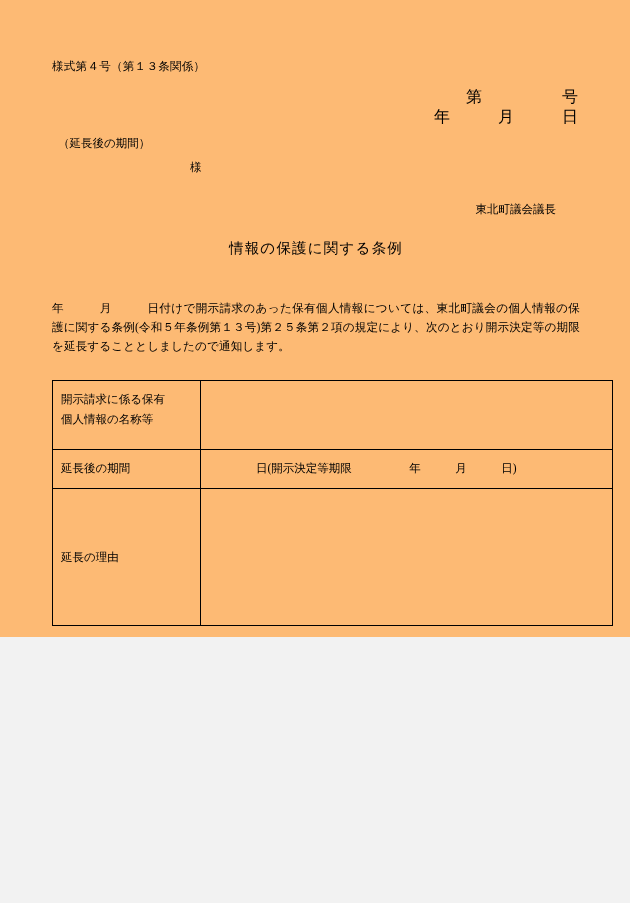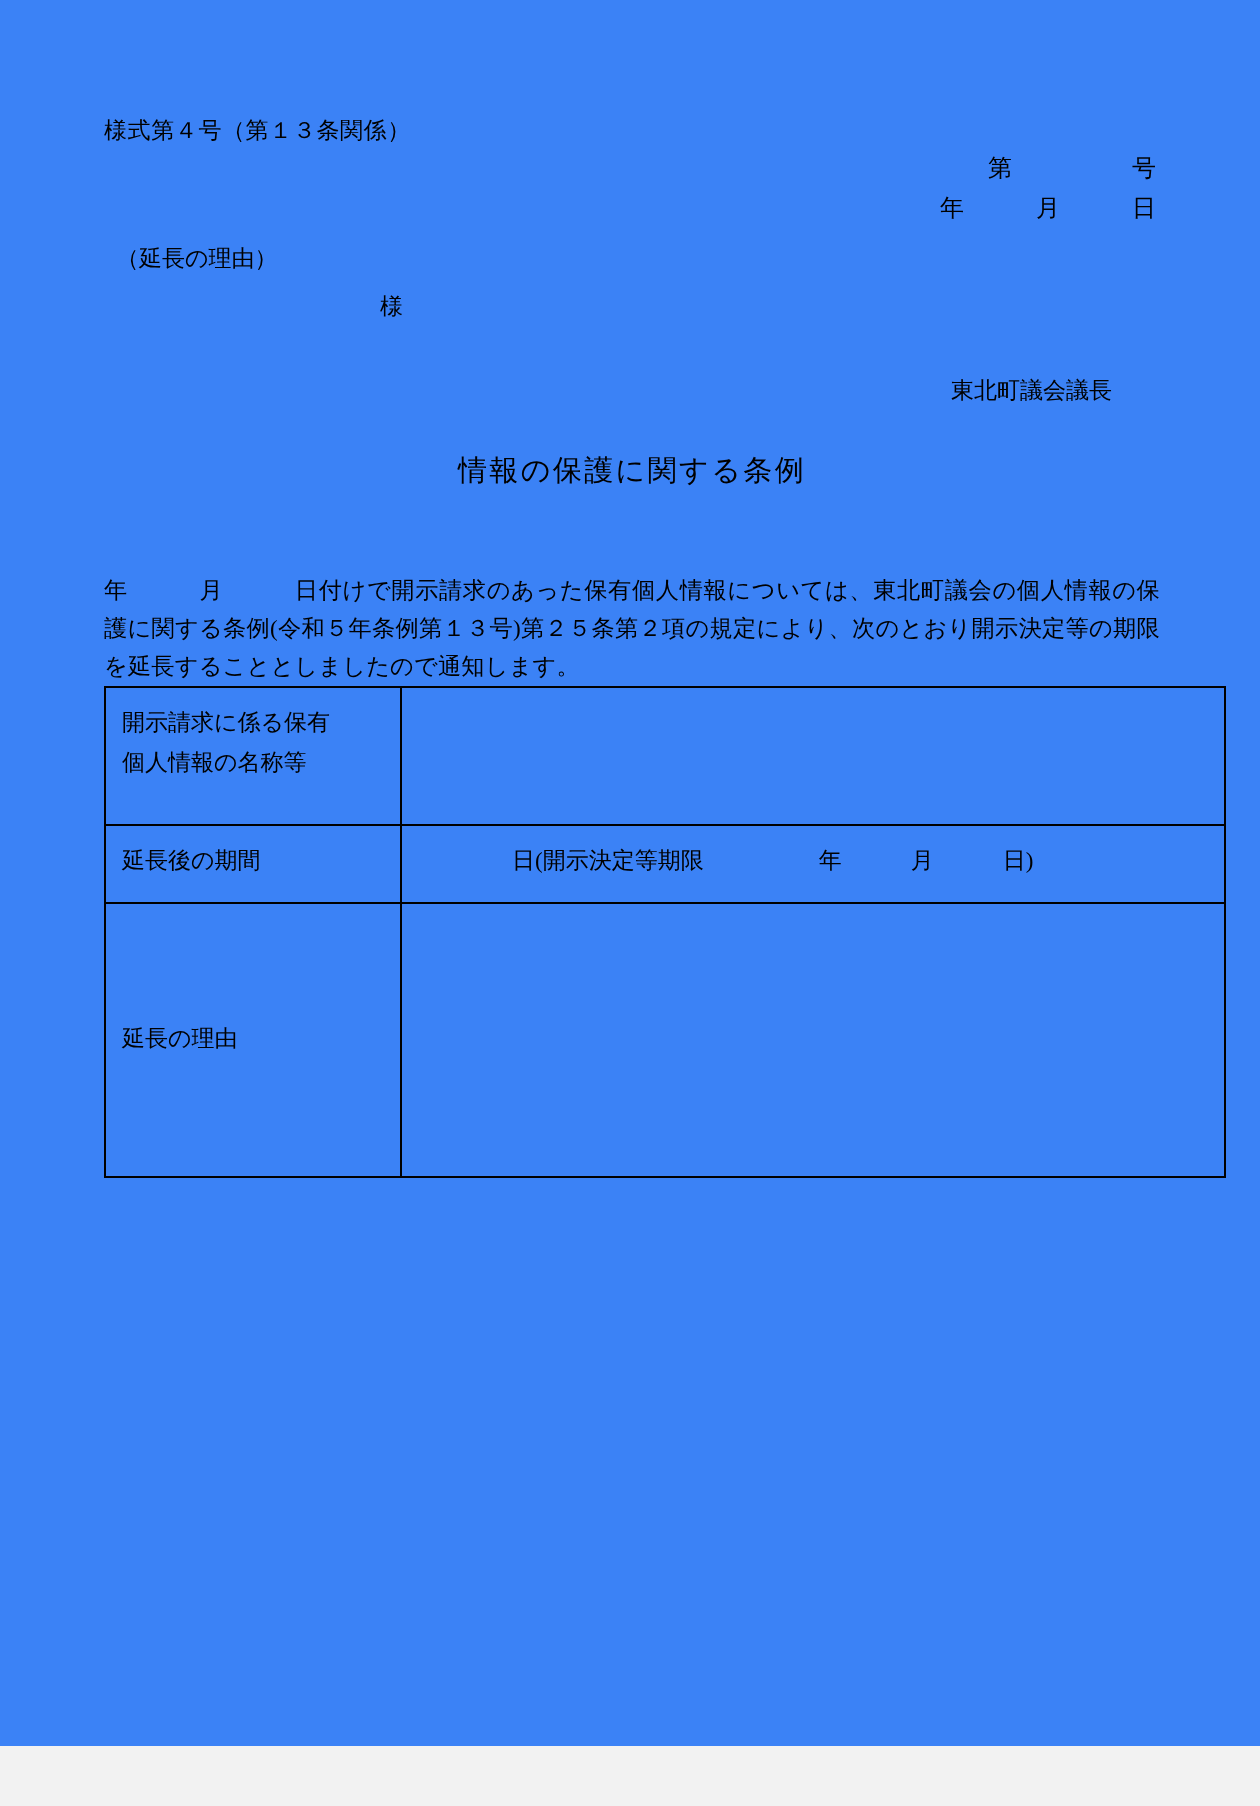--- a/index.html
+++ b/index.html
@@ -9,40 +9,41 @@
   }
   body {
     width: 630px;
     height: 903px;
     font-family: "Liberation Serif", "DejaVu Serif", serif;
     color: #000;
   }
   .page {
     position: relative;
     width: 630px;
-    height: 873px;
-    background: #3b82f6;
+    height: 637px;
+    background: #fdba74;
     box-sizing: border-box;
     overflow: hidden;
   }
   .content {
     position: absolute;
     left: 52px;
     top: 58px;
     width: 528px;
   }
 
   
   .form-no {
     font-size: 11.5px;
     letter-spacing: 0.3px;
     line-height: 16px;
   }
   .doc-number-block {
-    font-size: 12px;
+    margin-top: 13px;
+    font-size: 16px;
     line-height: 20px;
     text-align: right;
     padding-right: 2px;
   }
   .doc-number-row {
     display: block;
     white-space: pre;
   }
   .requester-label {
     margin-top: 8px;
@@ -82,20 +83,21 @@
     letter-spacing: 0.1px;
   }
   .body-para .indent {
     display: inline-block;
     width: 60px;
   }
   .nowrap { white-space: pre; }
 
   
   table.info-table {
+    margin-top: 24px;
     border-collapse: collapse;
     width: 528px;
     table-layout: fixed;
     border-radius: 13px;
   }
   table.info-table td {
     border: 1px solid #000;
     font-size: 11.5px;
     vertical-align: top;
     padding: 8px 8px 8px 8px;
@@ -126,21 +128,21 @@
 <div class="page">
   <div class="content">
 
     <div class="form-no">様式第４号（第１３条関係）</div>
 
     <div class="doc-number-block">
       <span class="doc-number-row">第　　　　　号</span>
       <span class="doc-number-row">年　　　月　　　日</span>
     </div>
 
-    <div class="requester-label">（延長の理由）</div>
+    <div class="requester-label">（延長後の期間）</div>
 
     <div class="sama-row">様</div>
 
     <div class="issuer-row">東北町議会議長</div>
 
     <div class="doc-title">情報の保護に関する条例</div>
 
     <div class="body-para">
       <span class="indent"></span><span class="nowrap">年　　　月　　　日付けで開示請求のあった保有個人情報については、東北町議会の個人</span><span>情報の保護に関する条例(令和５年条例第１３号)第２５条第２項の規定により、次のとおり開示</span><span>決定等の期限を延長することとしましたので通知します。</span>
     </div>

